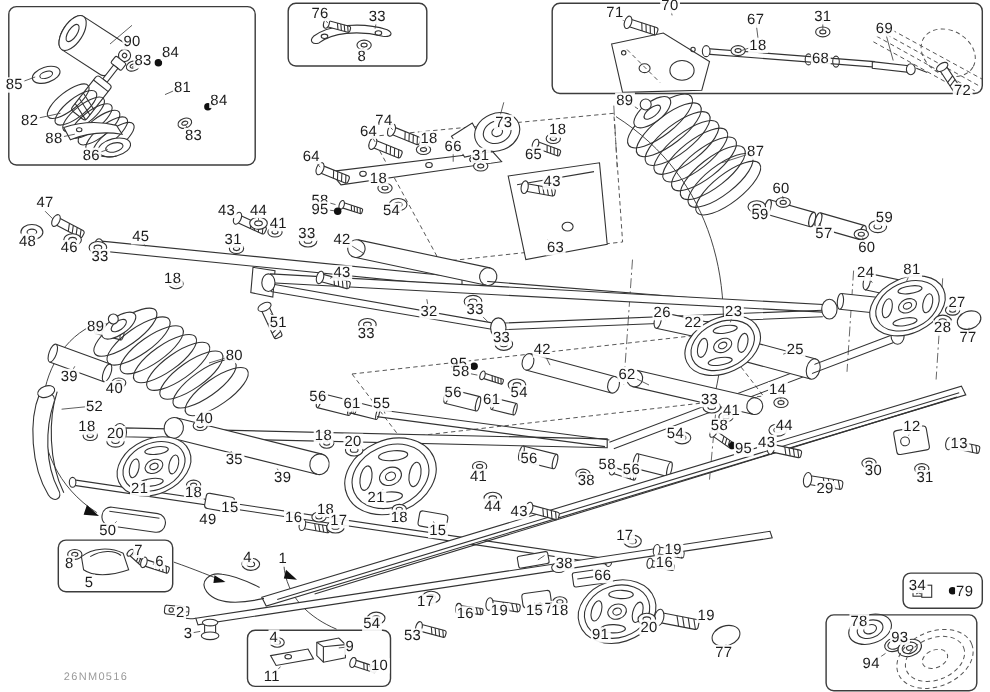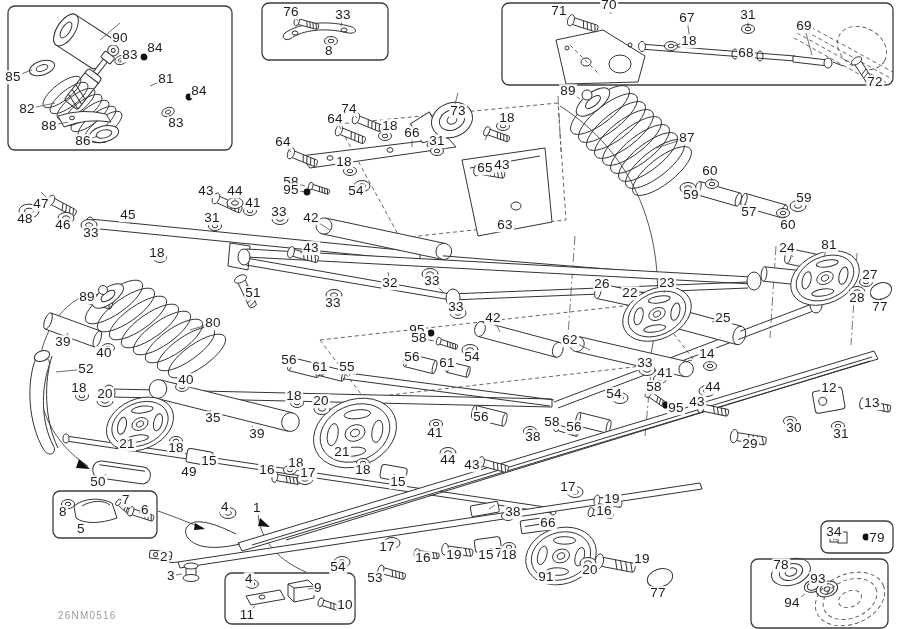--- a/index.html
+++ b/index.html
@@ -627,36 +627,36 @@
     <div class="callout" style="left: 689px; top: 41px;">18</div>
     <div class="callout" style="left: 746px; top: 53px;">68</div>
     <div class="callout" style="left: 875px; top: 82px;">72</div>
     <div class="callout" style="left: 568px; top: 91px;">89</div>
     <div class="callout" style="left: 349px; top: 109px;">74</div>
     <div class="callout" style="left: 335px; top: 119px;">64</div>
     <div class="callout" style="left: 458px; top: 93px; margin-top: 18px;">73</div>
     <div class="callout" style="left: 390px; top: 126px;">18</div>
     <div class="callout" style="left: 412px; top: 133px;">66</div>
     <div class="callout" style="left: 437px; top: 141px;">31</div>
-    <div class="callout" style="left: 485px; top: 140px; margin-top: 28px;">65</div>
+    <div class="callout" style="left: 485px; top: 140px;">65</div>
     <div class="callout" style="left: 507px; top: 118px;">18</div>
     <div class="callout" style="left: 687px; top: 138px;">87</div>
     <div class="callout" style="left: 283px; top: 142px;">64</div>
     <div class="callout" style="left: 344px; top: 162px;">18</div>
     <div class="callout" style="left: 502px; top: 165px;">43</div>
     <div class="callout" style="left: 291px; top: 182px;">58</div>
     <div class="callout" style="left: 291px; top: 190px;">95</div>
     <div class="callout" style="left: 356px; top: 191px;">54</div>
     <div class="callout" style="left: 505px; top: 225px;">63</div>
     <div class="callout" style="left: 710px; top: 171px;">60</div>
     <div class="callout" style="left: 691px; top: 195px;">59</div>
     <div class="callout" style="left: 749px; top: 212px;">57</div>
     <div class="callout" style="left: 804px; top: 198px;">59</div>
     <div class="callout" style="left: 788px; top: 225px;">60</div>
-    <div class="callout" style="left: 41px; top: 204px;">47</div>
+    <div class="callout" style="left: 41px; top: 184px;">47</div>
     <div class="callout" style="left: 25px; top: 219px;">48</div>
     <div class="callout" style="left: 63px; top: 225px;">46</div>
     <div class="callout" style="left: 91px; top: 233px;">33</div>
     <div class="callout" style="left: 128px; top: 215px;">45</div>
     <div class="callout" style="left: 206px; top: 191px;">43</div>
     <div class="callout" style="left: 235px; top: 191px;">44</div>
     <div class="callout" style="left: 253px; top: 203px;">41</div>
     <div class="callout" style="left: 212px; top: 218px;">31</div>
     <div class="callout" style="left: 157px; top: 253px;">18</div>
     <div class="callout" style="left: 279px; top: 212px;">33</div>

